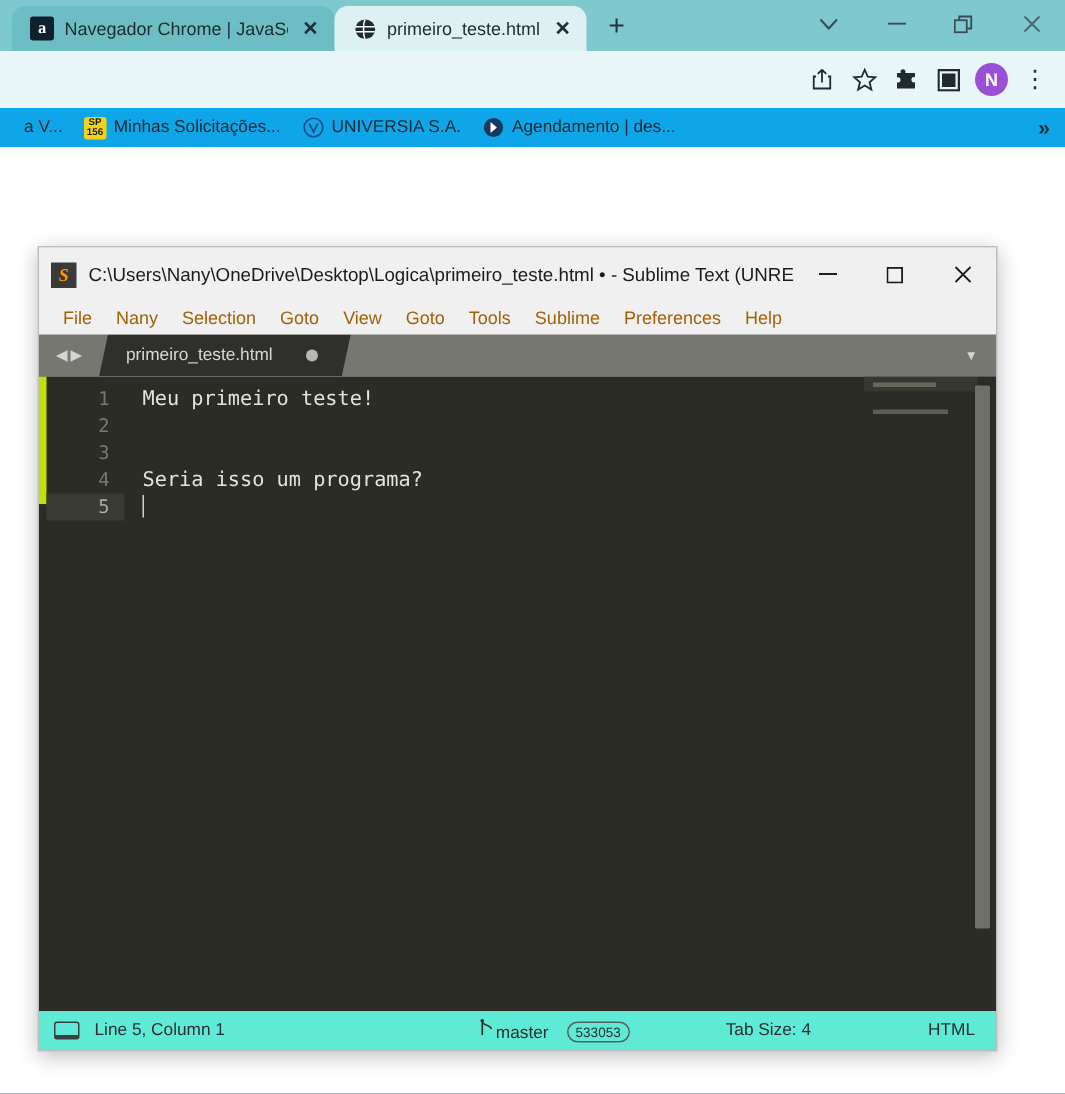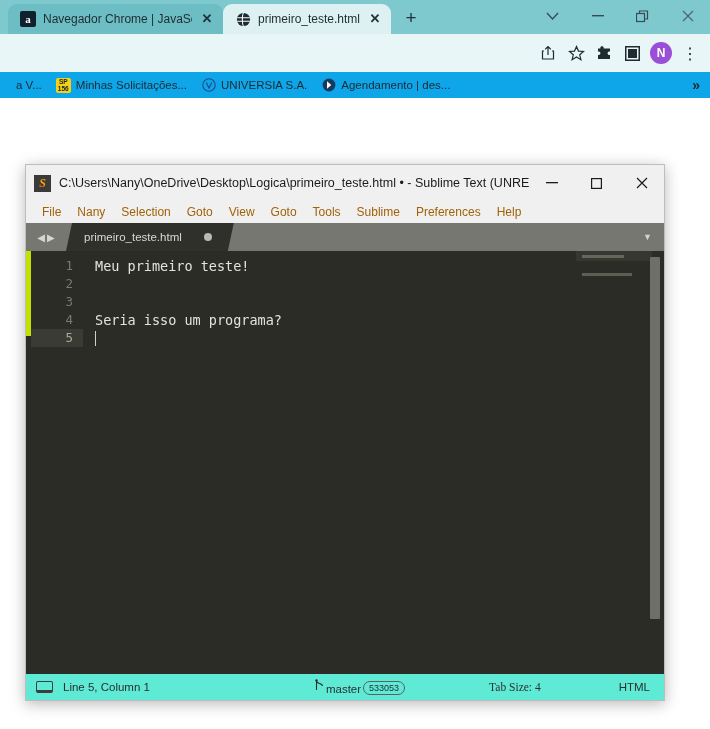--- a/index.html
+++ b/index.html
@@ -281,23 +281,23 @@
     border: 1.5px solid #3b3e40; border-radius: 2px;
     border-bottom-width: 3px;
     margin-right: 10px;
   }
   .stat-pos { flex: 0 0 auto; }
   .stat-spacer { flex: 1 1 auto; }
   .stat-git { display: flex; align-items: flex-end; gap: 2px; }
   .git-ico { font-size: 12px; }
   .git-badge {
     border: 1px solid #5c6064; border-radius: 7px;
-    padding: 0 5px; font-size: 9px; line-height: 12px;
-  }
-  .stat-tabsize { margin-left: 84px; font-family: Liberation Serif, serif; }
+    padding: 0 5px; font-size: 9px; line-height: 12px; margin-left: 10px;
+  }
+  .stat-tabsize { margin-left: 64px; }
   .stat-syntax { margin-left: 78px; }
 </style>
 </head>
 <body>
 
 <div class="browser">
 
   <div class="tabstrip">
     <div class="tab inactive">
       <span class="tab-favicon fav-alura">a</span>

